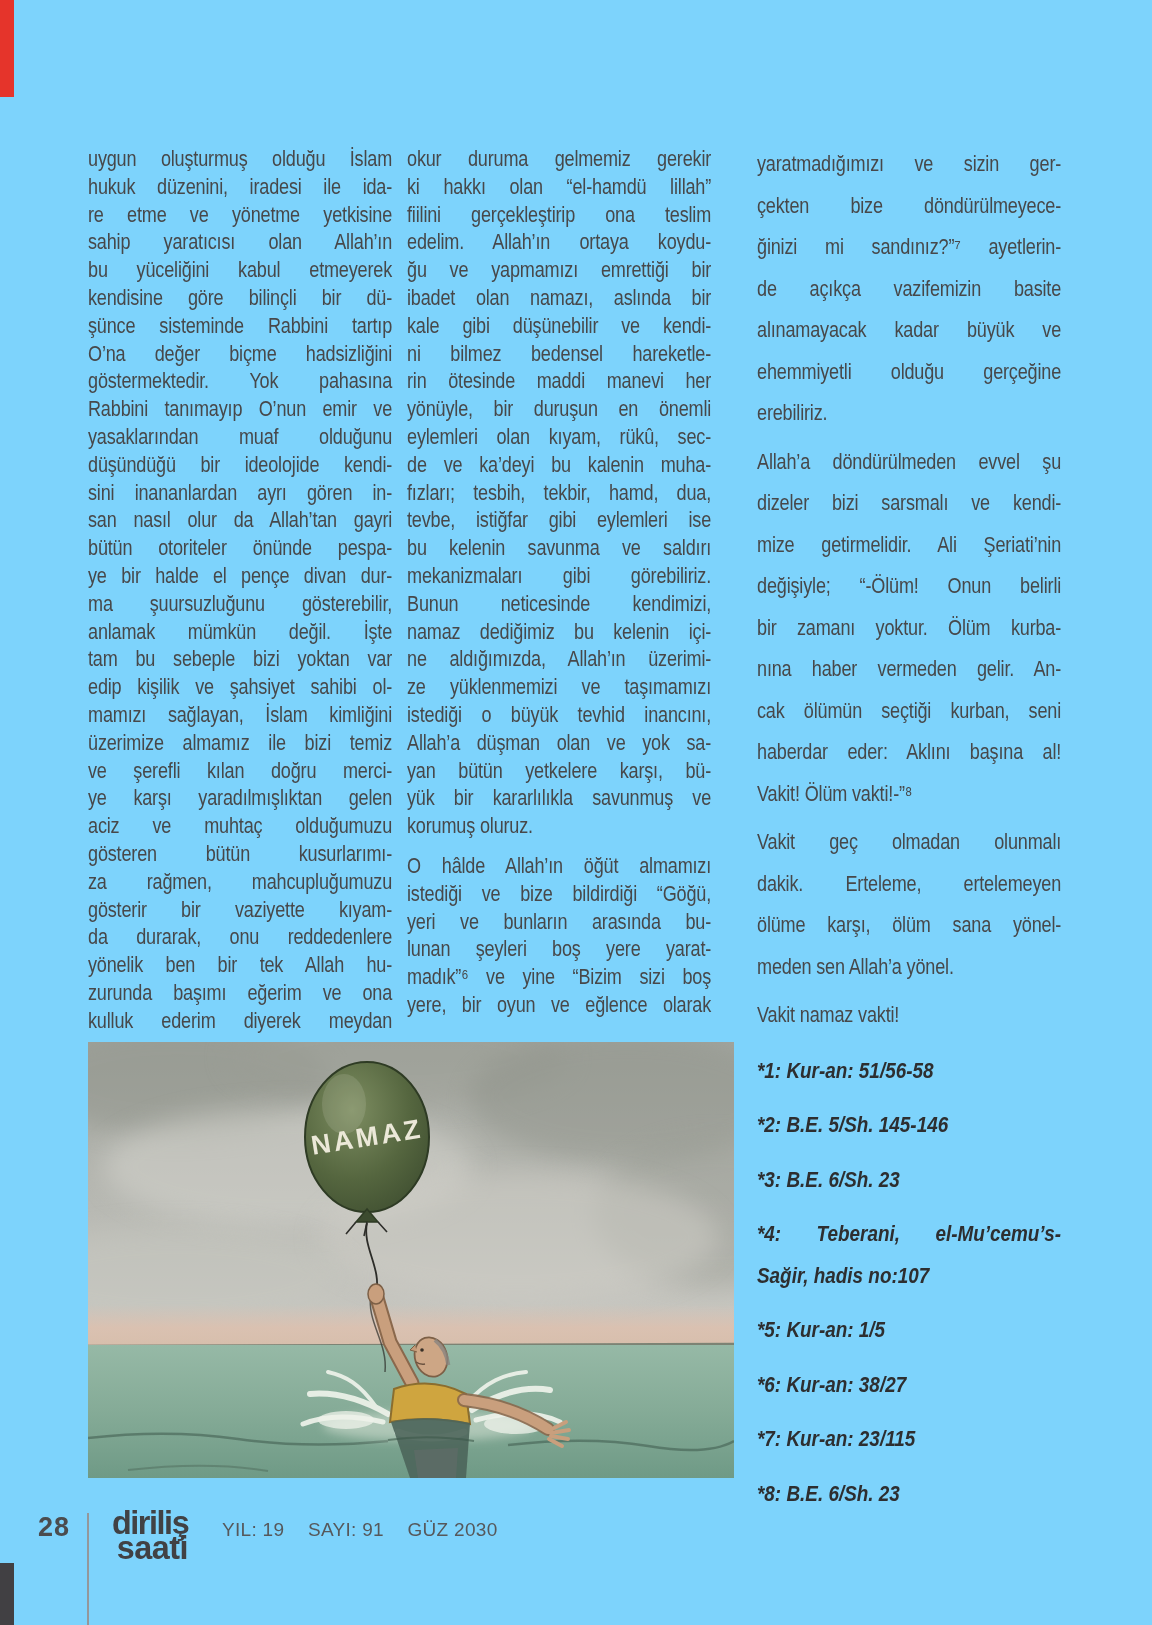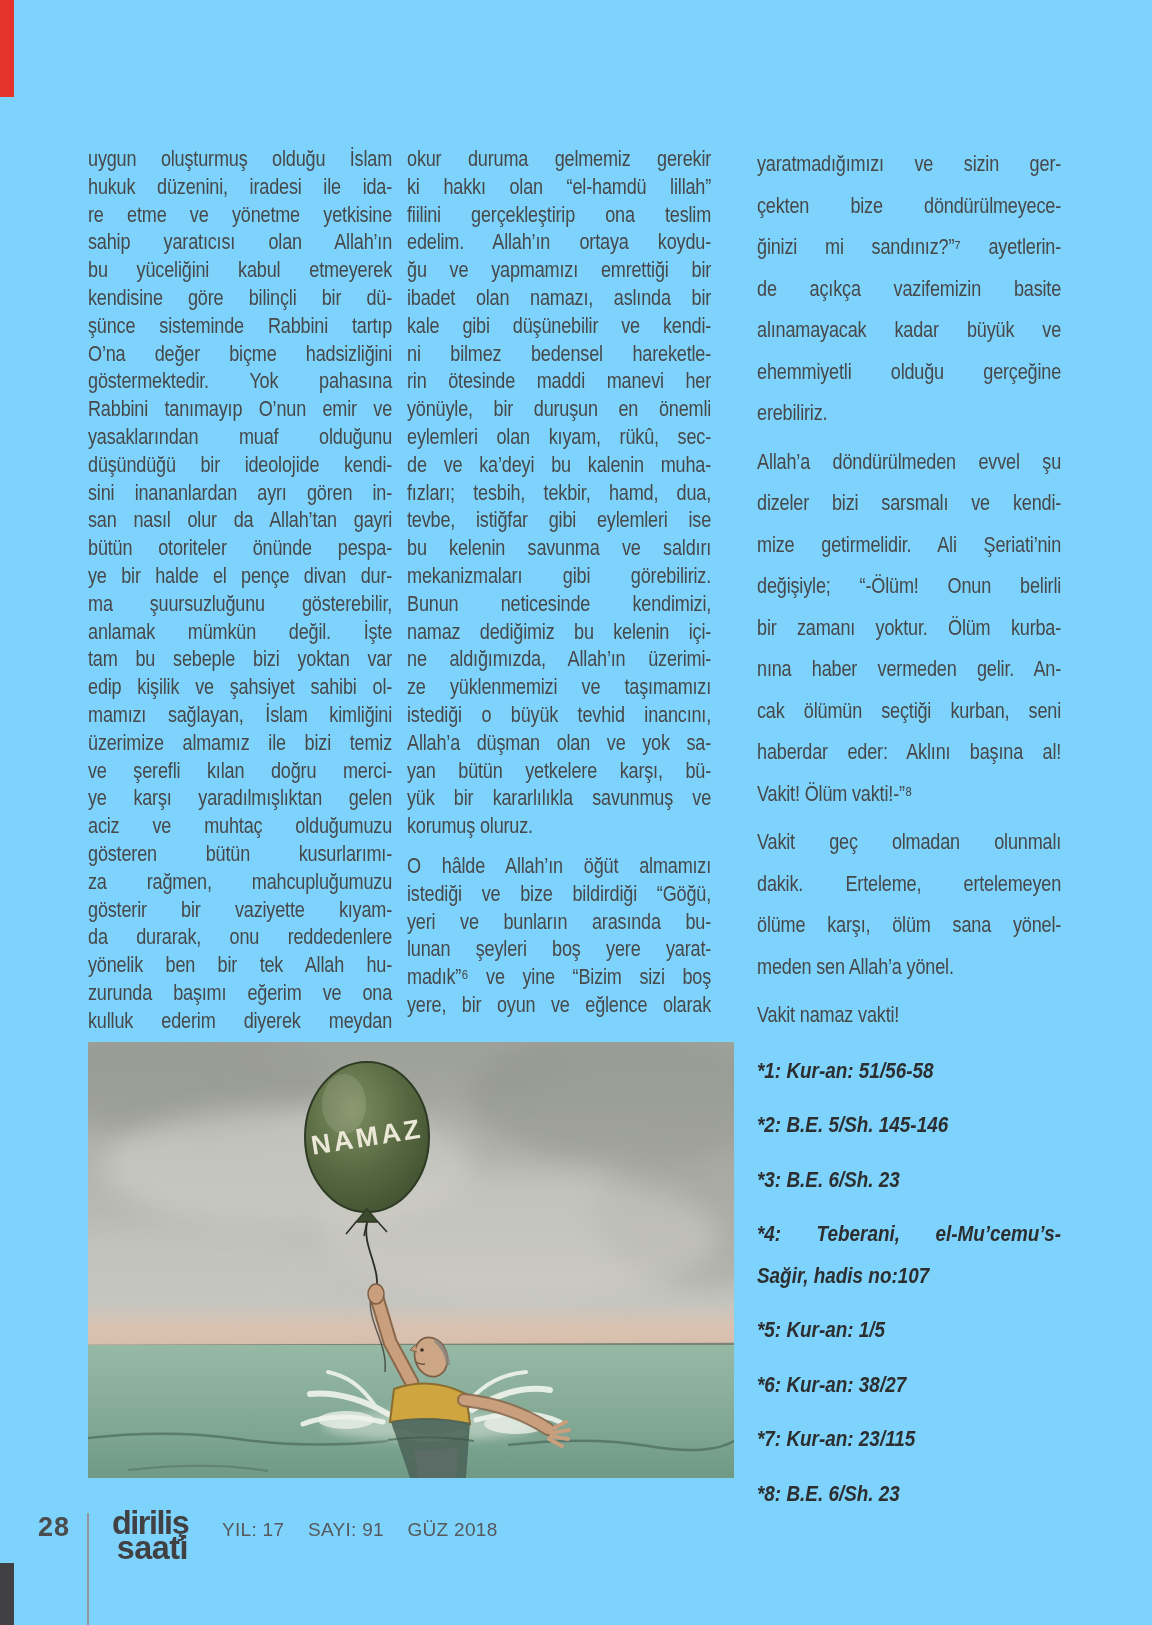--- a/index.html
+++ b/index.html
@@ -294,18 +294,18 @@
     </svg>
   </div>
 
   <div class="page-number">28</div>
   <div class="footer-rule"></div>
   <div class="logo">
     <div class="l1">diriliş</div>
     <div class="l2">saati</div>
   </div>
   <div class="issue-info">
-    <span>YIL: 17</span>
+    <span>YIL: 19</span>
     <span>SAYI: 91</span>
-    <span>GÜZ 2018</span>
+    <span>GÜZ 2030</span>
   </div>
 
 </div>
 
 </body></html>

